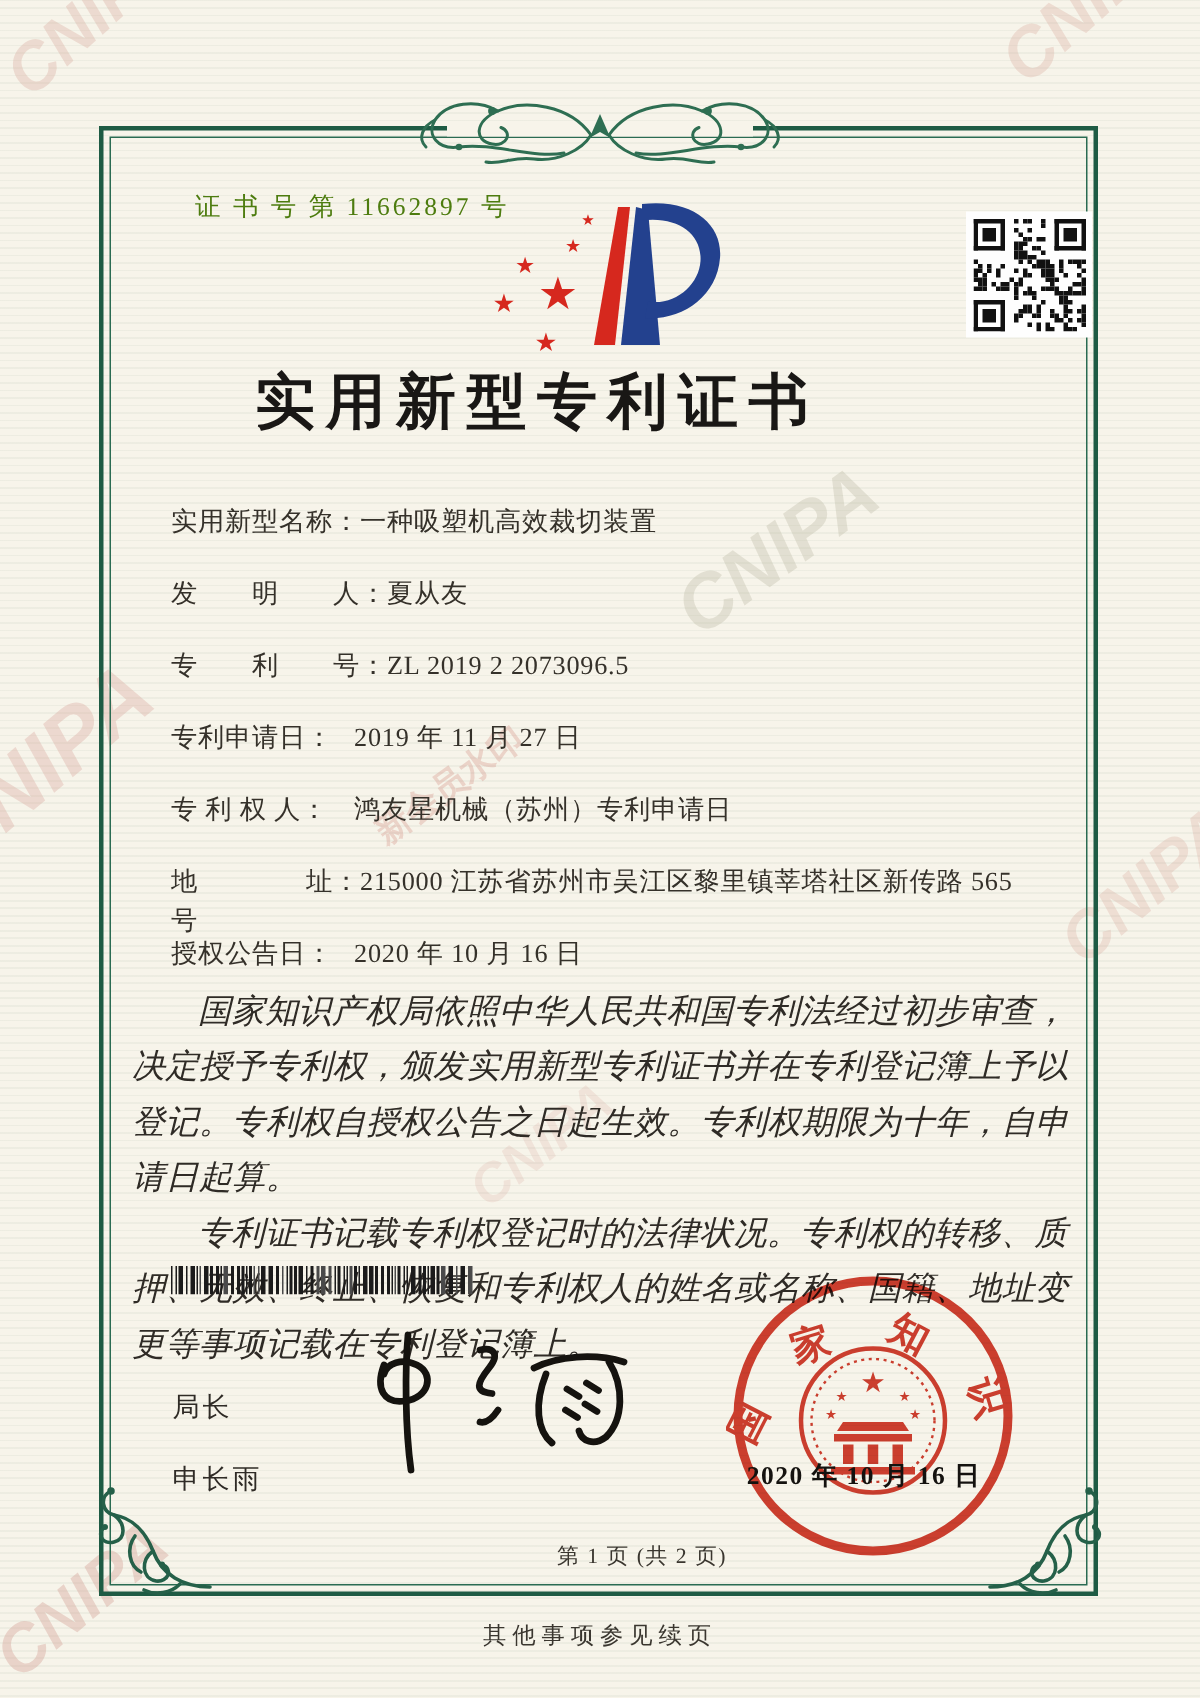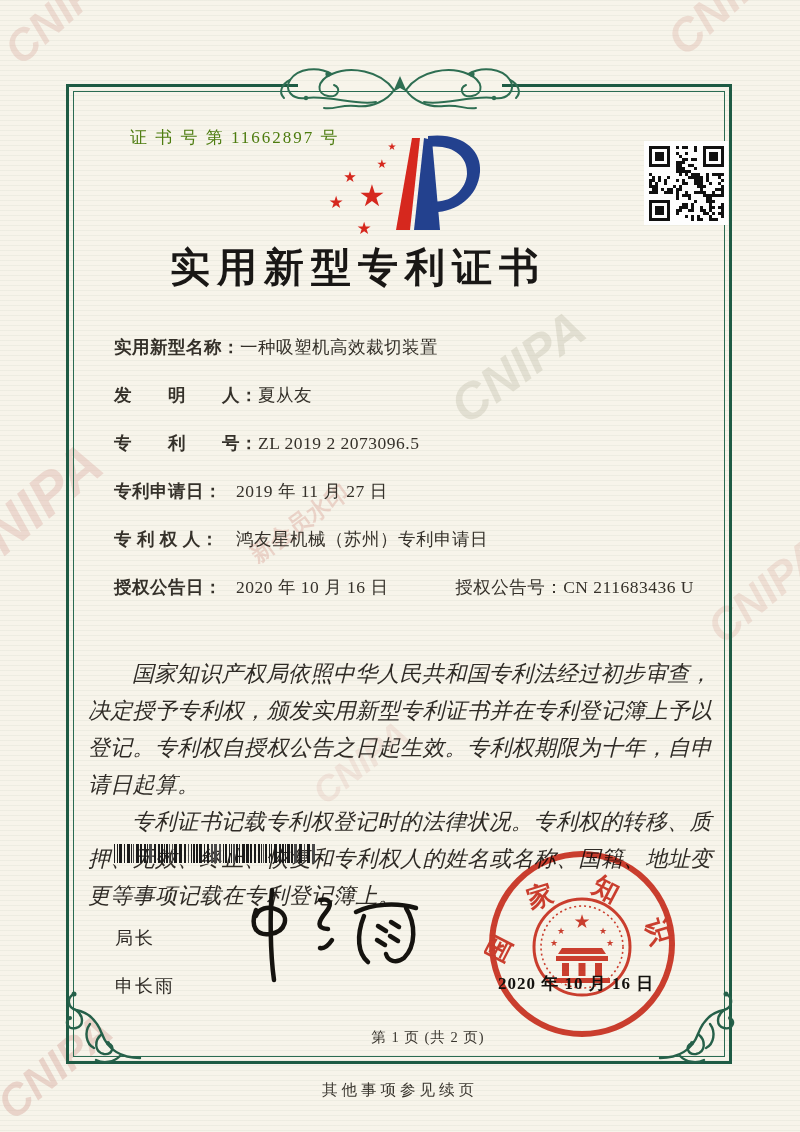--- a/index.html
+++ b/index.html
@@ -28,21 +28,21 @@
   .fl-br{left:658px;top:988px;}
   .fl-bl{left:62px;top:988px;transform:scaleX(-1);}
   .cert-no{position:absolute;left:130px;top:126px;z-index:3;font-size:17px;letter-spacing:2px;color:#4d7c0f;}
   .logo{position:absolute;left:320px;top:124px;z-index:3;}
   .qr-box{position:absolute;left:644px;top:141px;width:84px;height:84px;background:#fefefe;z-index:3;
     display:flex;align-items:center;justify-content:center;}
   .title{position:absolute;left:0;top:240px;width:716px;text-align:center;z-index:3;
     font-size:40px;font-weight:bold;letter-spacing:7px;color:#191715;}
   .fields{position:absolute;left:114px;top:334px;width:580px;z-index:3;font-size:17.5px;color:#35312a;}
   .frow{height:48px;line-height:26px;letter-spacing:0.5px;}
-  .frow .lbl{display:inline-block;min-width:122px;font-weight:bold;}
+  .frow .lbl{display:inline-block;min-width:122px;}
   .frow-grant{display:flex;gap:33px;justify-content:space-between;}
   .paras{position:absolute;left:88px;top:656px;width:630px;z-index:3;
     font-style:italic;font-size:22px;line-height:1.68;color:#2f2b26;}
   .paras p{margin:0;text-indent:2em;letter-spacing:0.3px;}
   .barcode{position:absolute;left:114px;top:844px;z-index:3;}
   .sig-labels{position:absolute;left:115px;top:902px;z-index:3;font-size:18px;color:#2f2b26;
     font-family:"Liberation Sans","DejaVu Sans",sans-serif;}
   .sig-labels div{margin-bottom:13px;letter-spacing:2px;margin-top:24px;}
   .sig-hand{position:absolute;left:228px;top:882px;z-index:3;}
   .seal{position:absolute;left:484px;top:844px;z-index:4;opacity:.93;mix-blend-mode:multiply;}
@@ -329,23 +329,25 @@
     </div>
     <div class="frow">
       <span class="lbl">专　　利　　号：</span><span>ZL 2019 2 2073096.5</span>
     </div>
     <div class="frow">
       <span class="lbl">专利申请日：</span><span>2019 年 11 月 27 日</span>
     </div>
     <div class="frow">
       <span class="lbl">专 利 权 人：</span><span>鸿友星机械（苏州）专利申请日</span>
     </div>
+    <div class="frow">
+      <span class="lbl">地　　　　址：</span><span>215000 江苏省苏州市吴江区黎里镇莘塔社区新传路 565 号</span>
+    </div>
     <div class="frow frow-grant">
       <span><span class="lbl">授权公告日：</span><span>2020 年 10 月 16 日</span></span>
-      <span><span>授权公告号：</span><span>CN 211683436 U</span></span>
     </div>
   </div>
 
   <div class="paras">
     <p>国家知识产权局依照中华人民共和国专利法经过初步审查，决定授予专利权，颁发实用新型专利证书并在专利登记簿上予以登记。专利权自授权公告之日起生效。专利权期限为十年，自申请日起算。</p>
     <p>专利证书记载专利权登记时的法律状况。专利权的转移、质押、无效、终止、恢复和专利权人的姓名或名称、国籍、地址变更等事项记载在专利登记簿上。</p>
   </div>
 
   <div class="barcode">
     <svg width="206" height="19" viewBox="0 0 206 19">

